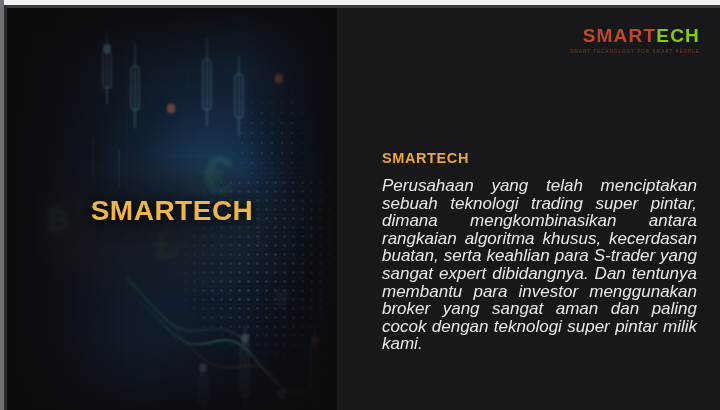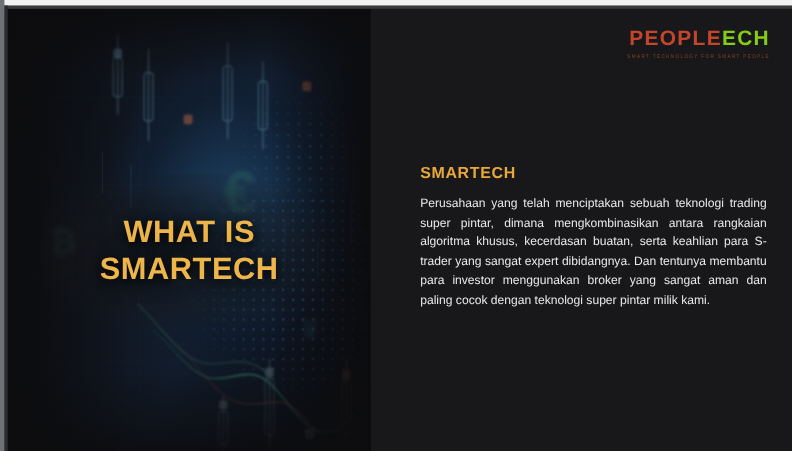--- a/index.html
+++ b/index.html
@@ -163,24 +163,25 @@
   .content-title {
     color: #e8a93a;
     font-size: 14.5px;
     font-weight: bold;
     letter-spacing: 0.6px;
     margin: 0 0 11px 0;
     line-height: 16px;
   }
   .content-body {
     color: #e9e9ea;
-    font-size: 11px;
+    font-size: 17px;
     line-height: 17.6px;
     text-align: justify;
     margin: 0;
+    font-style: italic;
   }
 </style>
 </head>
 <body>
 
 <div id="slide">
 
   <div class="canvas">
 
     <div class="hero">
@@ -275,27 +276,26 @@
           <line x1="312" y1="168" x2="312" y2="214"></line>
         </g>
       </svg>
 
       <div class="hero-dots2"></div>
       <div class="hero-dots"></div>
       <div class="hero-vignette"></div>
       <div class="hero-glow"></div>
 
       <div class="headline">
-        <span class="l1">WHAT IS</span>
         <span class="l2">SMARTECH</span>
       </div>
     </div>
 
     <div class="logo">
-      <div class="logo-word"><span class="smart">PEOPLE</span><span class="tech">ECH</span></div>
+      <div class="logo-word"><span class="smart">SMART</span><span class="tech">ECH</span></div>
       <div class="logo-tag">SMART TECHNOLOGY FOR SMART PEOPLE</div>
     </div>
 
     <div class="content">
       <h2 class="content-title">SMARTECH</h2>
       <p class="content-body">Perusahaan yang telah menciptakan sebuah teknologi trading super pintar, dimana mengkombinasikan antara rangkaian algoritma khusus, kecerdasan buatan, serta keahlian para S-trader yang sangat expert dibidangnya. Dan tentunya membantu para investor menggunakan broker yang sangat aman dan paling cocok dengan teknologi super pintar milik kami.</p>
     </div>
 
   </div>
 

